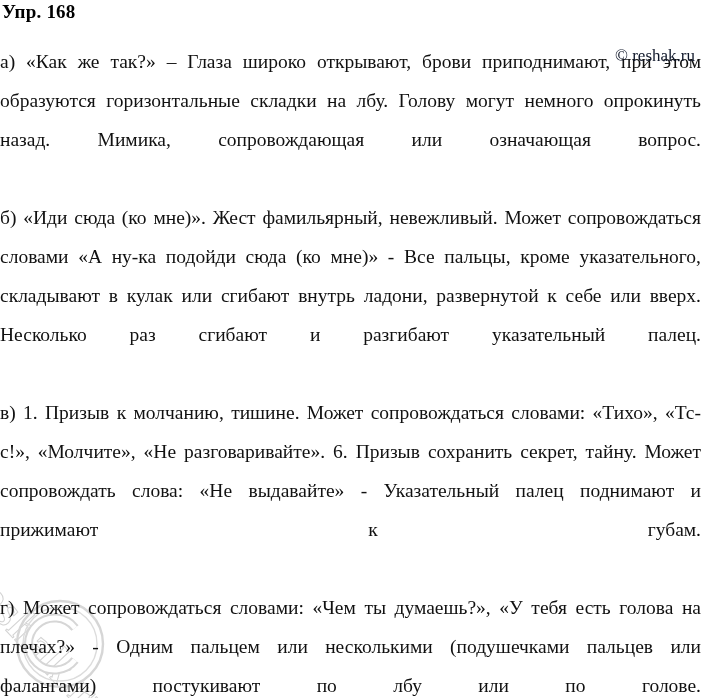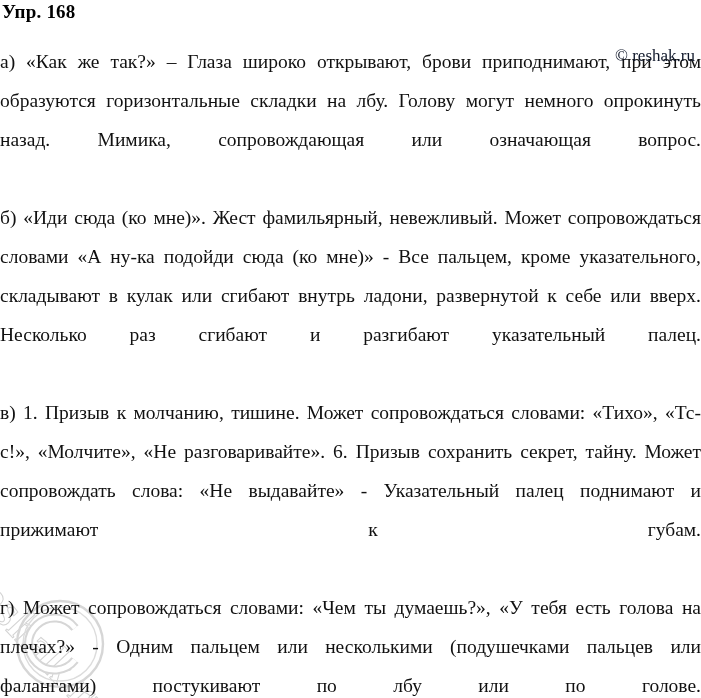--- a/index.html
+++ b/index.html
@@ -136,18 +136,18 @@
     </div>
   </div>
 
   <div class="header">
     <div class="doc-title">Упр. 168</div>
     <div class="copyright">© reshak.ru</div>
   </div>
 
   <div class="content">
     <p class="para p-a">а) «Как же так?» – Глаза широко открывают, брови приподнимают, при этом образуются горизонтальные складки на лбу. Голову могут немного опрокинуть назад. Мимика, сопровождающая или означающая вопрос.</p>
-    <p class="para p-b">б) «Иди сюда (ко мне)». Жест фамильярный, невежливый. Может сопровождаться словами «А ну-ка подойди сюда (ко мне)» - Все пальцем, кроме указательного, складывают в кулак или сгибают внутрь ладони, развернутой к себе или вверх. Несколько раз сгибают и разгибают указательный палец.</p>
+    <p class="para p-b">б) «Иди сюда (ко мне)». Жест фамильярный, невежливый. Может сопровождаться словами «А ну-ка подойди сюда (ко мне)» - Все пальцы, кроме указательного, складывают в кулак или сгибают внутрь ладони, развернутой к себе или вверх. Несколько раз сгибают и разгибают указательный палец.</p>
     <p class="para p-v">в) 1. Призыв к молчанию, тишине. Может сопровождаться словами: «Тихо», «Тс-с!», «Молчите», «Не разговаривайте». 6. Призыв сохранить секрет, тайну. Может сопровождать слова: «Не выдавайте» - Указательный палец поднимают и прижимают к губам.</p>
     <p class="para p-g">г) Может сопровождаться словами: «Чем ты думаешь?», «У тебя есть голова на плечах?» - Одним пальцем или несколькими (подушечками пальцев или фалангами) постукивают по лбу или по голове.</p>
   </div>
 
 </div>
 
 </body></html>

